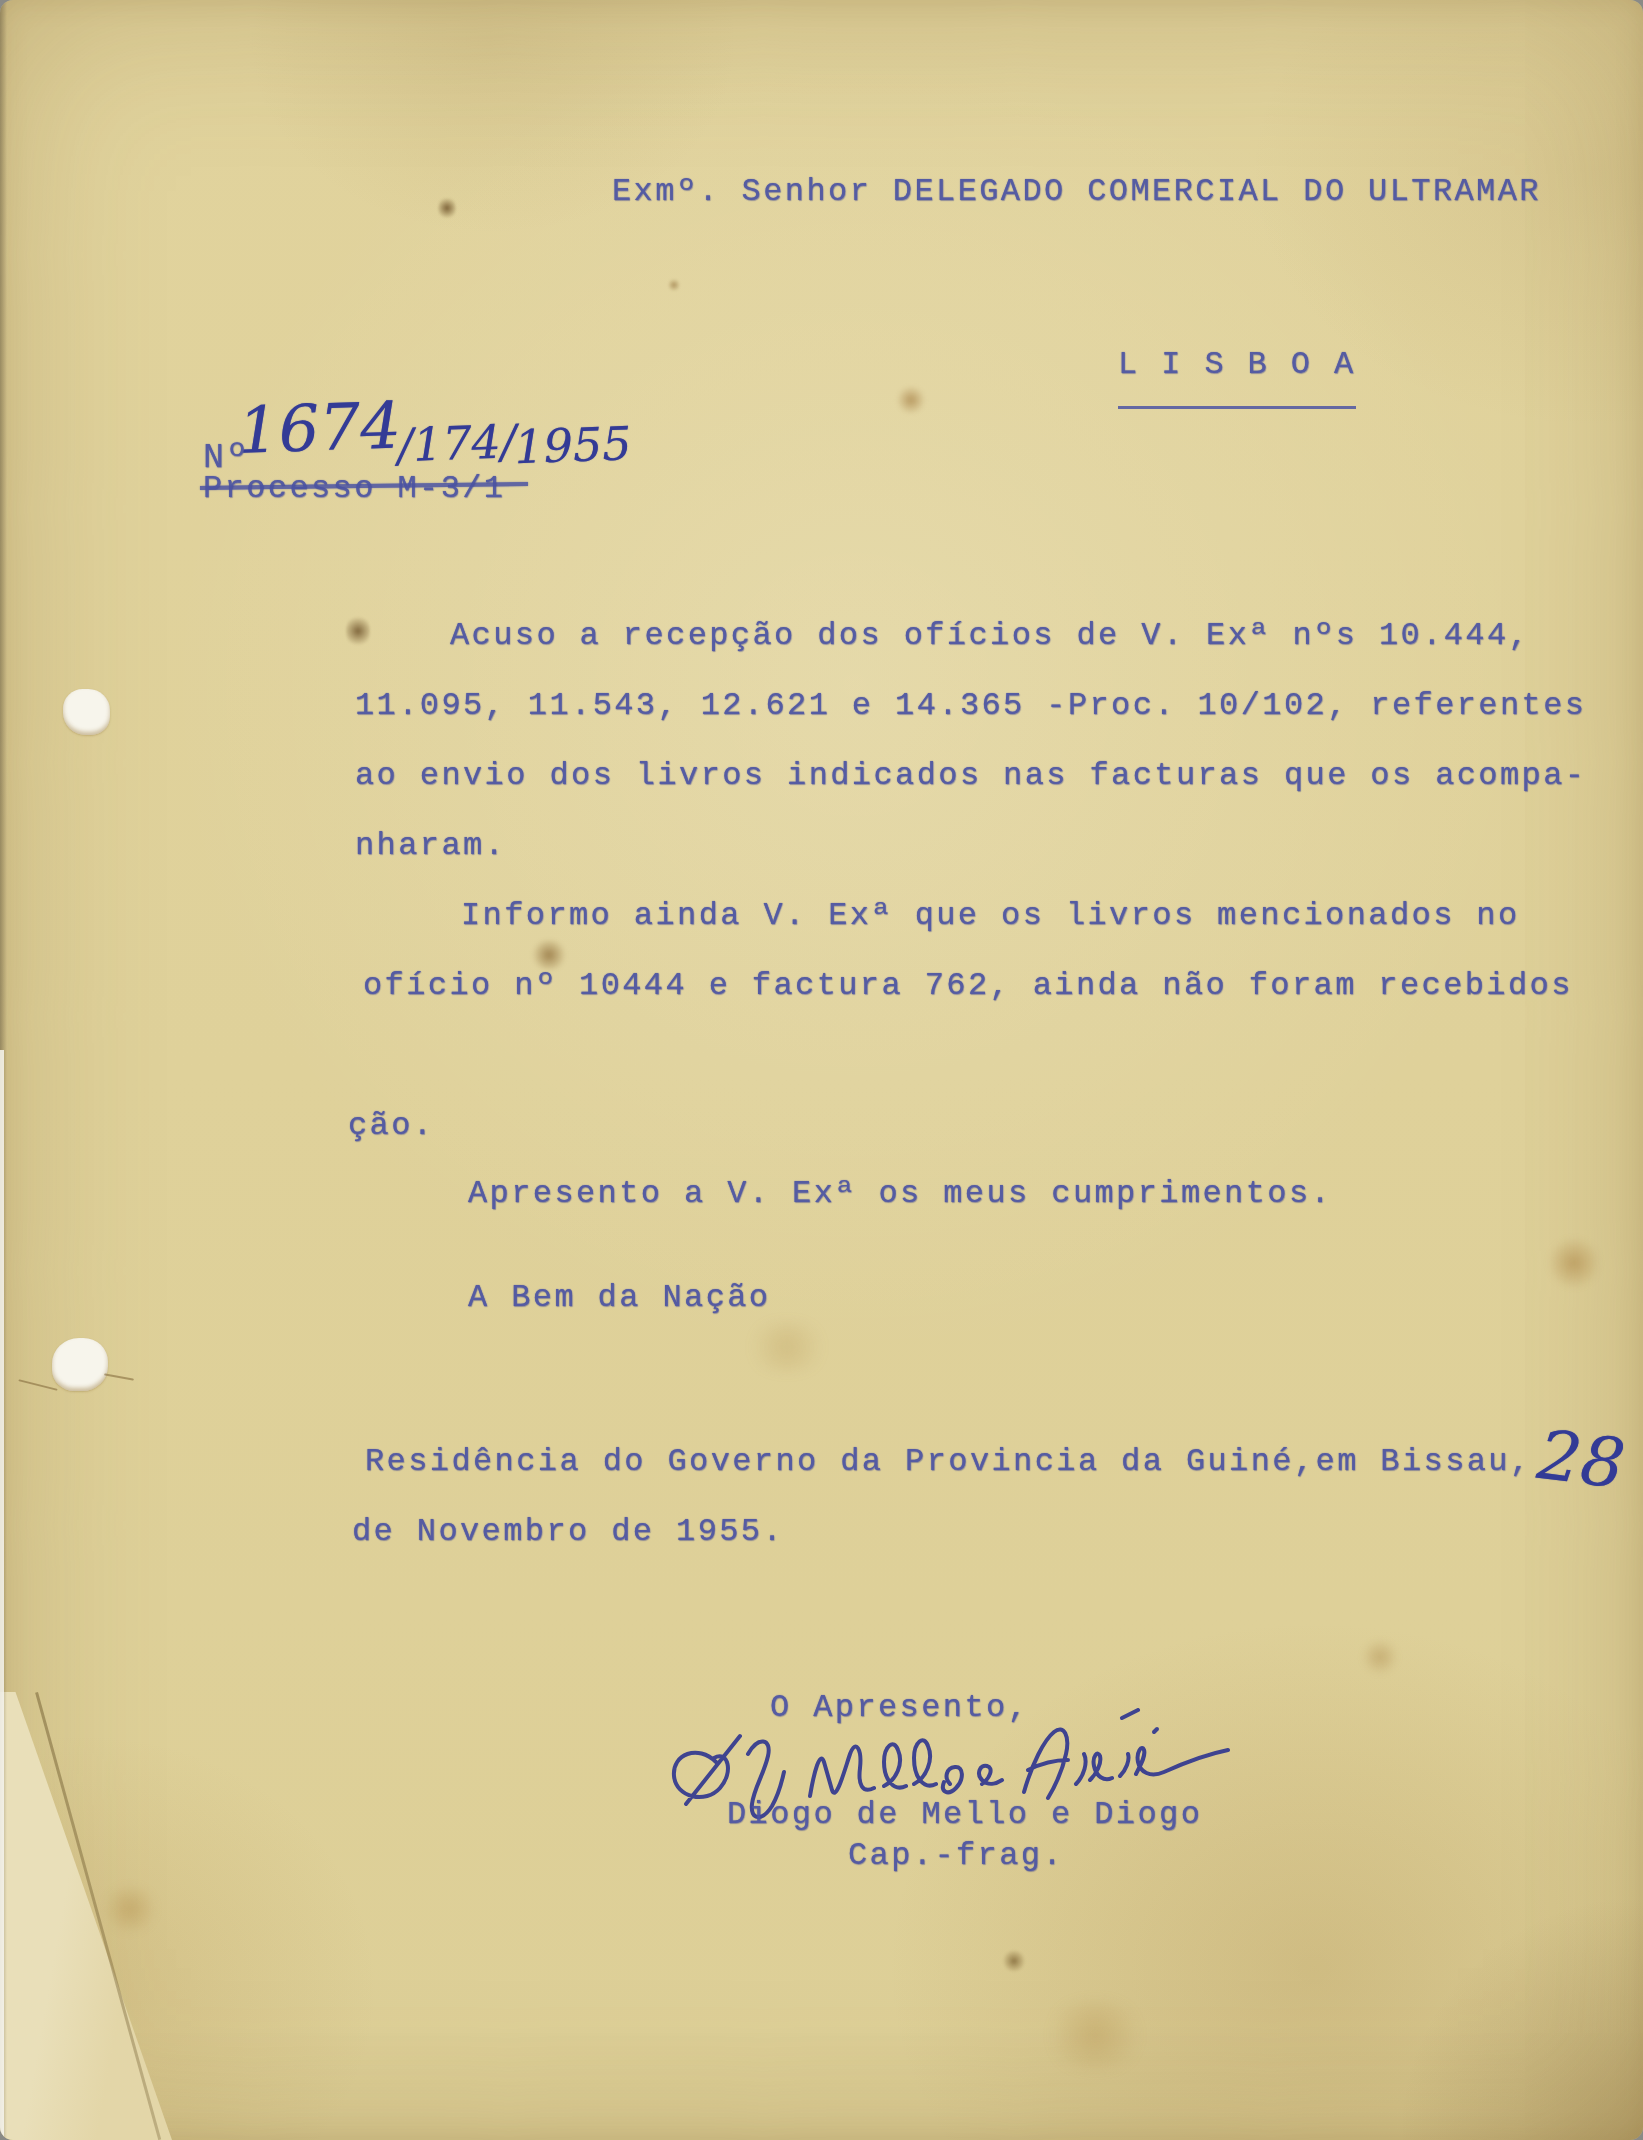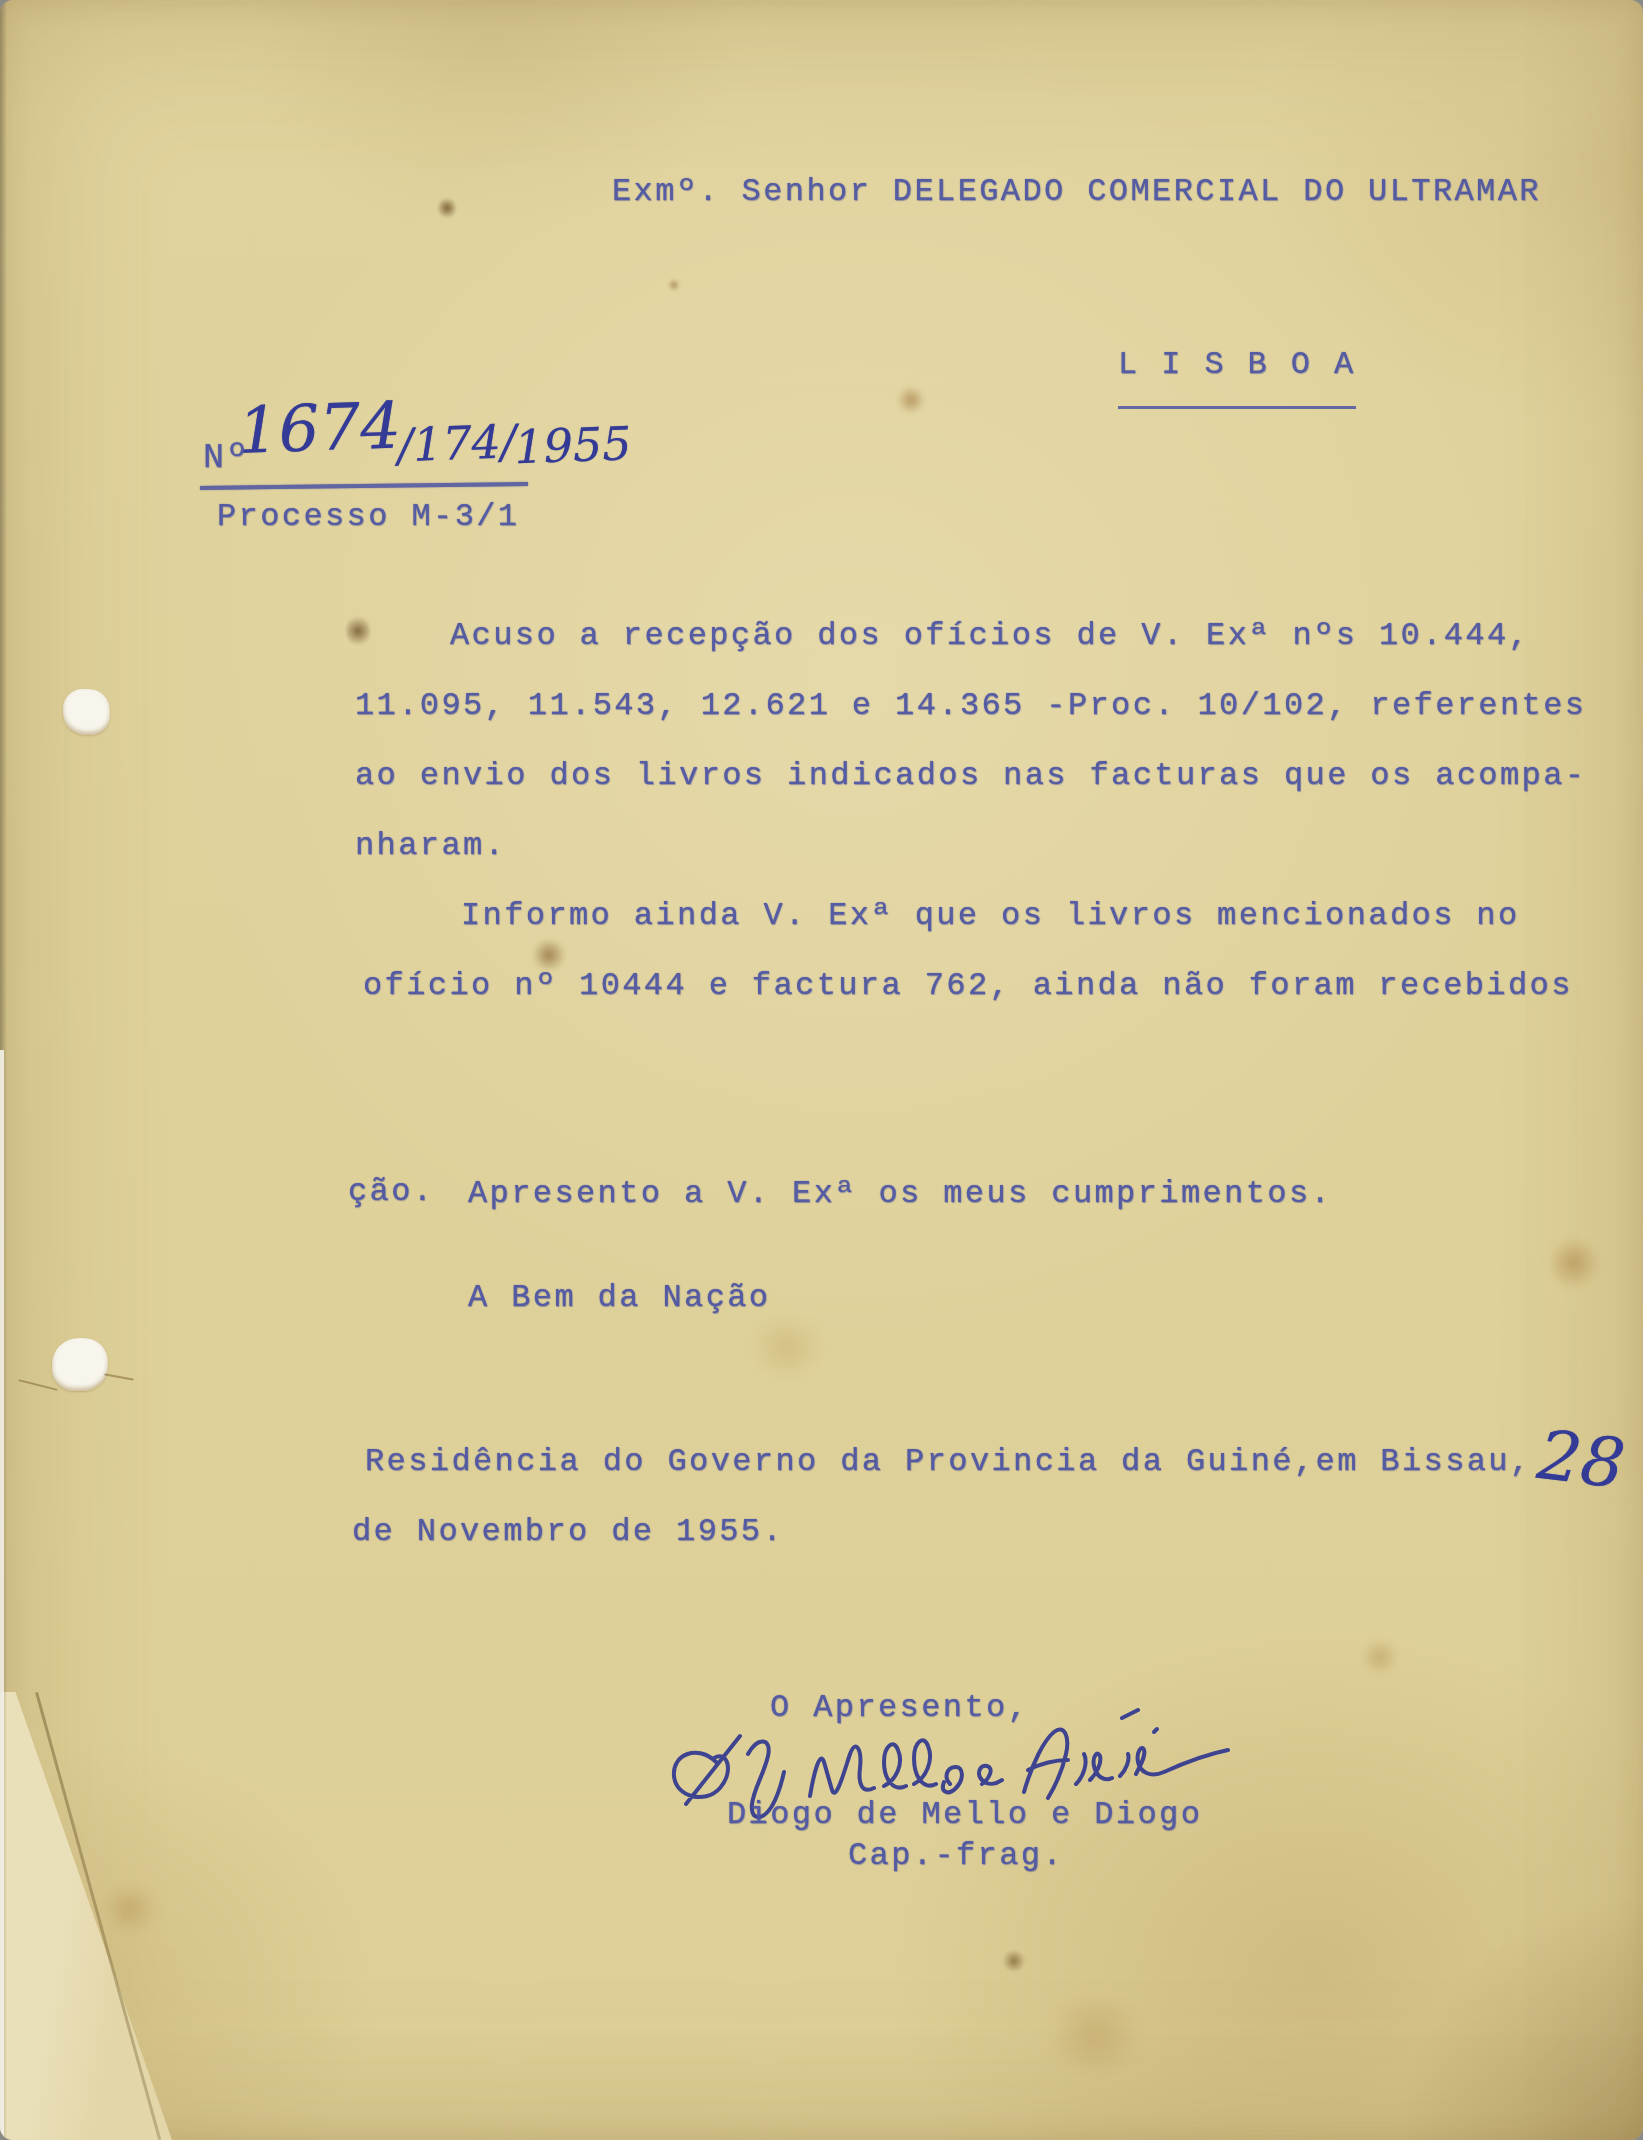--- a/index.html
+++ b/index.html
@@ -87,30 +87,30 @@
 <div class="page">
 
   <div class="typed" style="left:612px;top:172px;">Exmº. Senhor DELEGADO COMERCIAL DO ULTRAMAR</div>
   <div class="typed city" style="left:1118px;top:345px;">L I S B O A</div>
 
   <div class="typed" style="left:203px;top:438px;font-size:35px;">Nº</div>
   <div class="hand" style="left:238px;top:392px;transform:rotate(-2deg);">
     <span style="font-size:64px;line-height:1;">1674</span><span style="font-size:46px;position:relative;top:14px;left:-4px;">/174/</span><span style="font-size:46px;position:relative;top:20px;left:-6px;">1955</span>
   </div>
   <div class="underline-bar" style="left:200px;top:484px;width:328px;height:4px;transform:rotate(-0.7deg);"></div>
-  <div class="typed" style="left:203px;top:497px;margin-left:14px;">Processo M-3/1</div>
+  <div class="typed" style="left:203px;top:469px;">Processo M-3/1</div>
 
   <div class="typed" style="left:450px;top:616px;">Acuso a recepção dos ofícios de V. Exª nºs 10.444,</div>
   <div class="typed" style="left:355px;top:686px;">11.095, 11.543, 12.621 e 14.365 -Proc. 10/102, referentes</div>
   <div class="typed" style="left:355px;top:756px;">ao envio dos livros indicados nas facturas que os acompa-</div>
   <div class="typed" style="left:355px;top:826px;">nharam.</div>
 
   <div class="typed" style="left:437px;top:896px;margin-left:24px;">Informo ainda V. Exª que os livros mencionados no</div>
   <div class="typed" style="left:355px;top:966px;margin-left:8px;">ofício nº 10444 e factura 762, ainda não foram recebidos</div>
-  <div class="typed" style="left:348px;top:1172px;">ção.</div>
+  <div class="typed" style="left:348px;top:1106px;">ção.</div>
 
   <div class="typed" style="left:468px;top:1174px;">Apresento a V. Exª os meus cumprimentos.</div>
   <div class="typed" style="left:468px;top:1278px;">A Bem da Nação</div>
 
   <div class="typed" style="left:365px;top:1442px;">Residência do Governo da Provincia da Guiné,em Bissau,</div>
   <div class="hand" style="left:1538px;top:1420px;font-size:68px;transform:rotate(7deg);">28</div>
   <div class="typed" style="left:352px;top:1512px;">de Novembro de 1955.</div>
 
   <div class="typed" style="left:770px;top:1688px;">O Apresento,</div>
 

